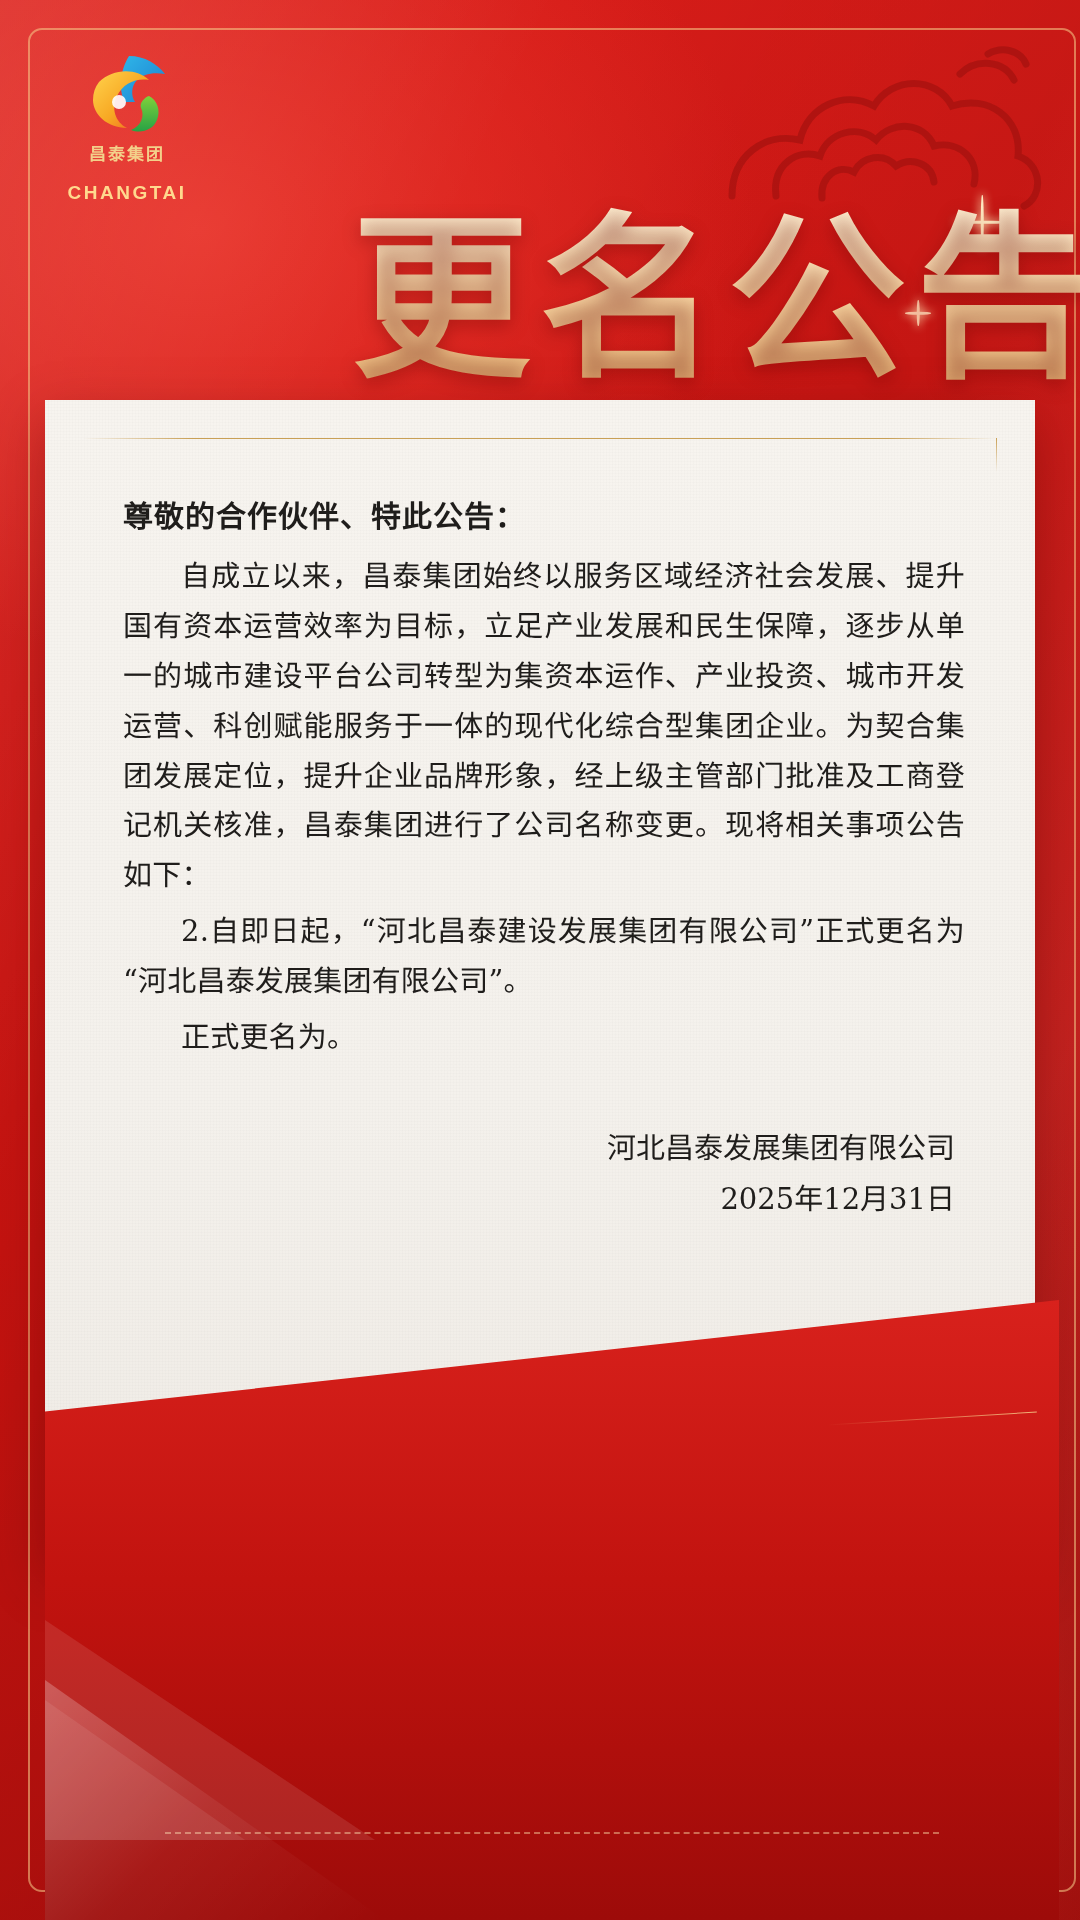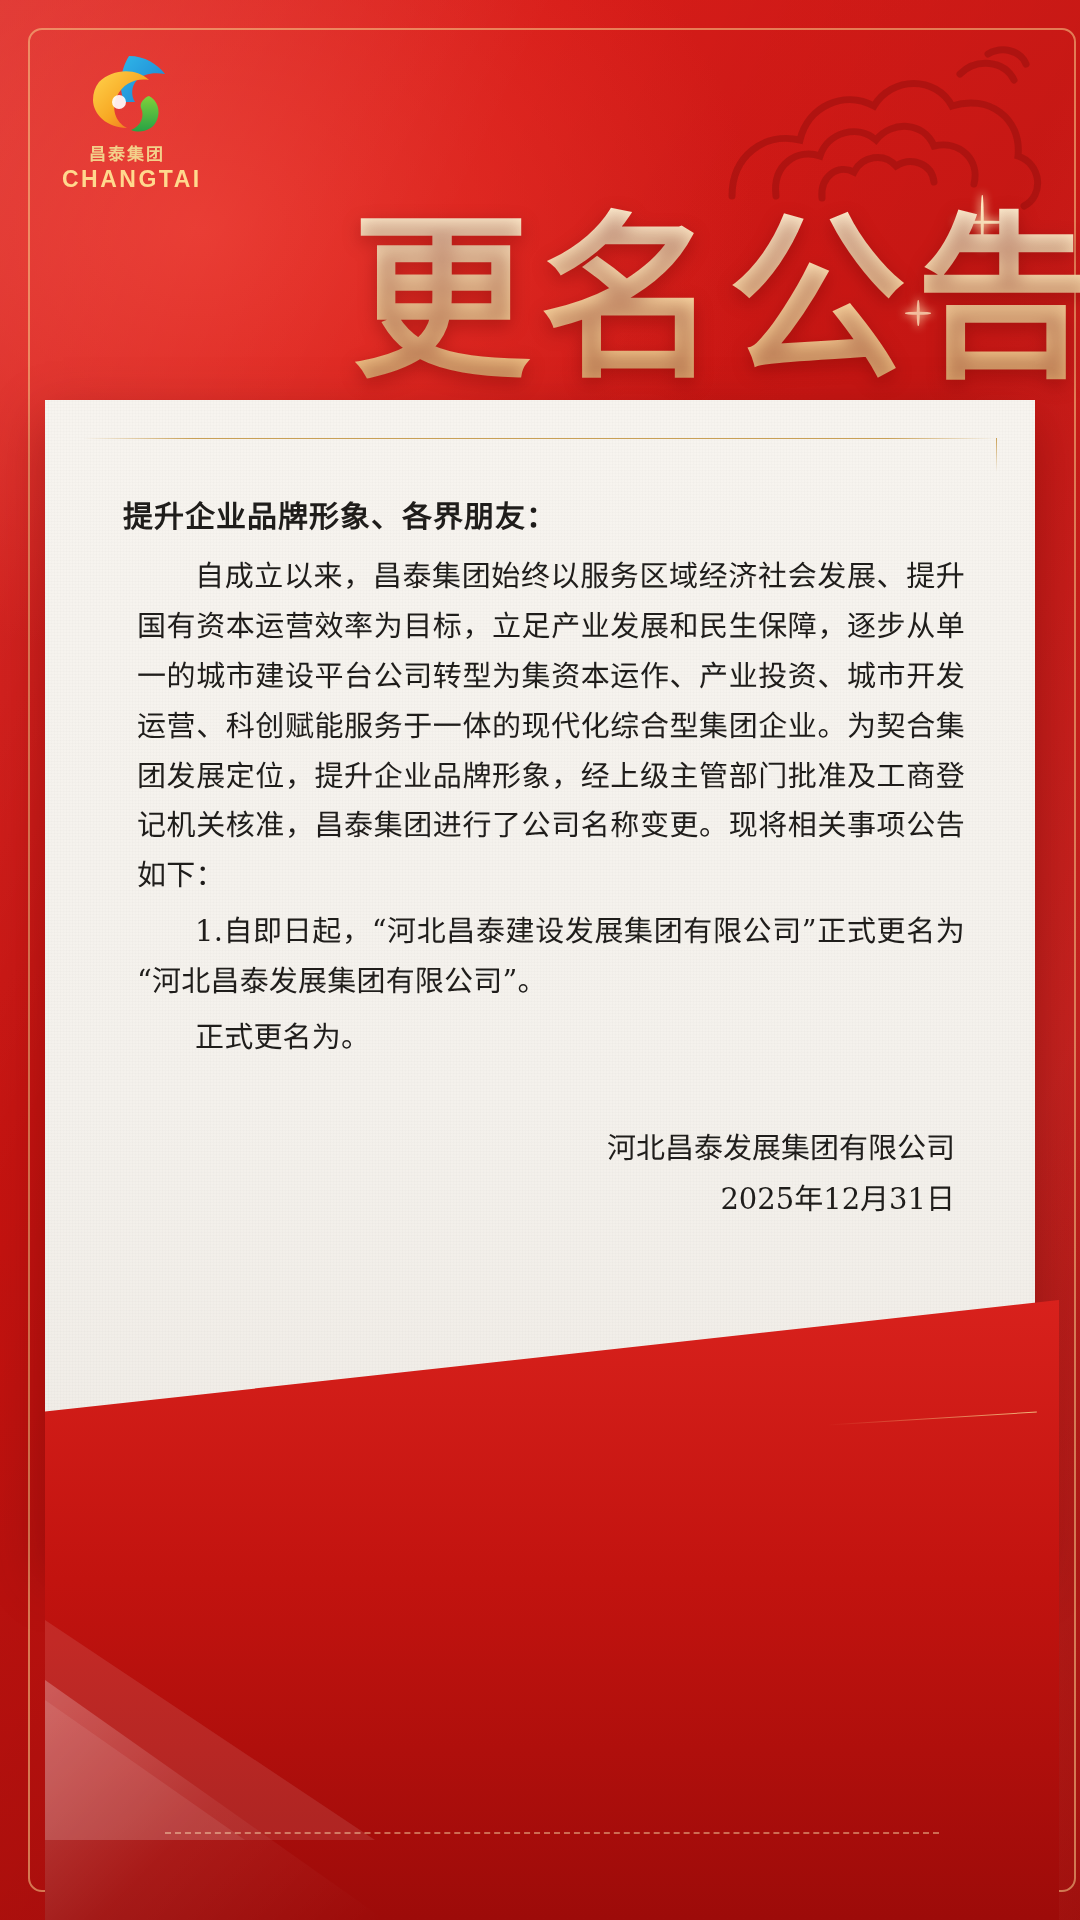--- a/index.html
+++ b/index.html
@@ -61,27 +61,26 @@
   }
   .logo-cn {
     margin-top: 2px;
     font-size: 17px;
     letter-spacing: 2px;
     color: #f3d08a;
     font-family: "DejaVu Sans", sans-serif;
     font-weight: bold;
   }
   .logo-en {
-    margin-top: 1px;
-    font-size: 23px;
+    margin-top: 17px;
+    font-size: 19px;
     letter-spacing: 2.5px;
     color: #ffd98e;
     font-weight: bold;
     font-family: "Liberation Sans", sans-serif;
-    text-align: right;
   }
 
   
   .cloud {
     position: absolute;
     right: 52px;
     top: 36px;
     width: 340px;
     height: 190px;
     opacity: 0.55;
@@ -185,21 +184,21 @@
     font-size: 30px;
     font-weight: bold;
     letter-spacing: 1px;
     margin-bottom: 16px;
   }
   .para {
     font-size: 29px;
     line-height: 1.72;
     text-align: justify;
     text-indent: 2em;
-    margin: 0 0 6px 14px;
+    margin: 0 0 6px 0;
     letter-spacing: 0.2px;
   }
   .sign {
     margin-top: 60px;
     text-align: right;
     font-size: 29px;
     line-height: 1.75;
     padding-right: 10px;
   }
 
@@ -304,23 +303,23 @@
   </div>
 
   <div class="title">更名公告</div>
 
   <div class="paper">
     <div class="paper-texture"></div>
     <div class="paper-rule"></div>
     <div class="paper-rule-v"></div>
 
     <div class="paper-body">
-      <div class="salutation">提升企业品牌形象、各界朋友：</div>
+      <div class="salutation">尊敬的合作伙伴、特此公告：</div>
       <p class="para">自成立以来，昌泰集团始终以服务区域经济社会发展、提升国有资本运营效率为目标，立足产业发展和民生保障，逐步从单一的城市建设平台公司转型为集资本运作、产业投资、城市开发运营、科创赋能服务于一体的现代化综合型集团企业。为契合集团发展定位，提升企业品牌形象，经上级主管部门批准及工商登记机关核准，昌泰集团进行了公司名称变更。现将相关事项公告如下：</p>
-      <p class="para">1.自即日起，“河北昌泰建设发展集团有限公司”正式更名为“河北昌泰发展集团有限公司”。</p>
+      <p class="para">2.自即日起，“河北昌泰建设发展集团有限公司”正式更名为“河北昌泰发展集团有限公司”。</p>
       <p class="para">正式更名为。</p>
 
       <div class="sign">
         <div>河北昌泰发展集团有限公司</div>
         <div>2025年12月31日</div>
       </div>
     </div>
   </div>
 
   <div class="wedge">

